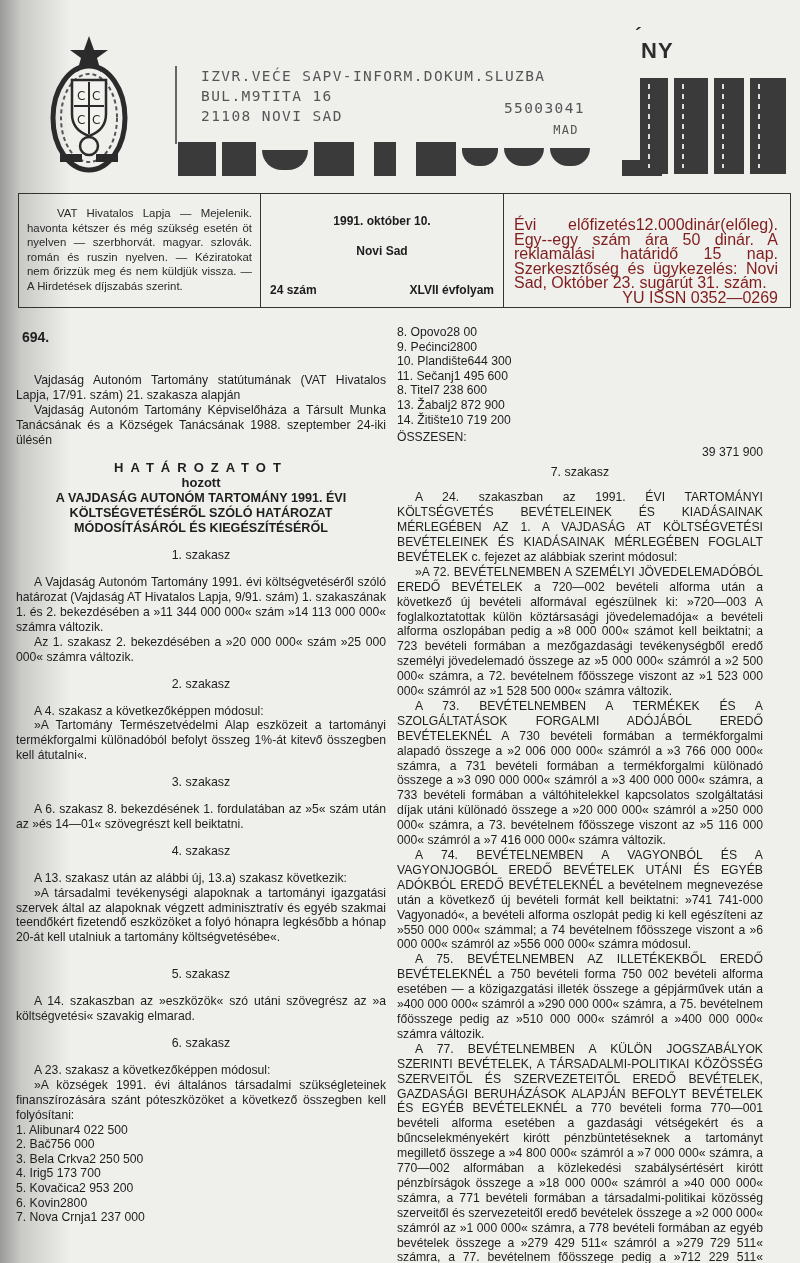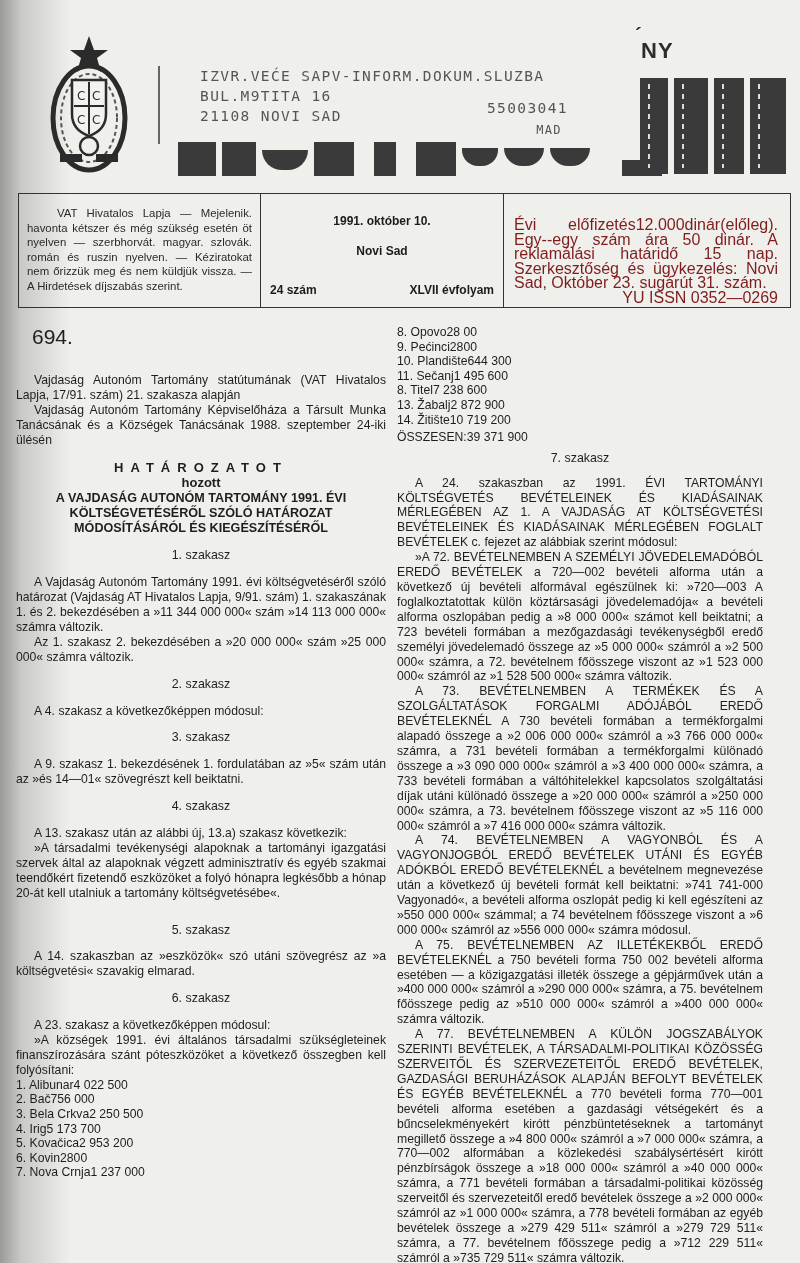--- a/index.html
+++ b/index.html
@@ -12,24 +12,24 @@
   }
   .page-shadow {
     position: absolute; left: 0; top: 0; width: 70px; height: 1263px;
     background: linear-gradient(to right, #9a9a98 0%, #c9c9c6 30%, rgba(239,239,236,0) 100%);
     pointer-events: none;
   }
   
   .masthead { position: absolute; left: 0; top: 0; width: 800px; height: 190px; }
   .emblem { position: absolute; left: 50px; top: 36px; width: 78px; height: 138px; }
   .address-block {
-    position: absolute; left: 158px; top: 66px; width: 440px; height: 78px;
+    position: absolute; left: 175px; top: 66px; width: 440px; height: 78px;
     font-family: "DejaVu Sans Mono", "Liberation Mono", monospace;
     font-size: 14.5px; letter-spacing: 1.4px; color: #555; line-height: 20px;
-    border-left: 2px solid #666; padding-left: 40px;
+    border-left: 2px solid #666; padding-left: 24px;
   }
   .address-block .line { white-space: pre; display: block; }
   .address-block .ref { position: absolute; right: 30px; top: 32px; }
   .address-block .mad { position: absolute; right: 36px; top: 54px; font-size: 12px; }
   .ny-mark {
     position: absolute; left: 641px; top: 38px; font-weight: bold; font-size: 22px;
     color: #2d2d2d; letter-spacing: 1px;
   }
   .ny-mark::before { content: "\00B4"; position: absolute; left: -6px; top: -14px; font-size: 20px; }
   .title-strip {
@@ -70,33 +70,33 @@
     flex: 1; padding: 24px 12px 6px 10px; font-size: 16px; line-height: 14.6px;
     text-align: justify; color: #7f1d1d;
   }
   .info-right .issn { text-align: right; display: block; }
   
   .col {
     position: absolute; top: 330px; font-size: 12.2px; line-height: 14.9px; color: #1e1e1e;
   }
   .col-left { left: 16px; width: 370px; }
   .col-right { left: 397px; width: 366px; top: 325px; }
-  .item-no { font-weight: normal; font-size: 21px; margin: 0 0 28px 16px; }
+  .item-no { font-weight: bold; font-size: 14px; margin: 0 0 28px 6px; }
   p.par { text-indent: 18px; text-align: justify; }
   .head-spaced {
     text-align: center; font-weight: bold; font-size: 13px; letter-spacing: 7px; margin-top: 14px;
   }
   .head-small { text-align: center; font-weight: bold; font-size: 13px; }
   .head-title { text-align: center; font-weight: bold; font-size: 12.6px; line-height: 15px; }
   .section {
     text-align: center; margin: 12px 0 12px 0; font-size: 12.4px;
   }
   .table-rows .row { display: flex; justify-content: flex-start; line-height: 14.6px; }
   .table-rows .row .v { text-align: right; }
-  .total-row { margin-top: 3px; }
+  .total-row { margin-top: 3px; flex-direction: column; }
 </style>
 </head>
 <body>
 
 <div class="page-shadow"></div>
 
 <div class="masthead">
   <div class="emblem">
     <svg width="78" height="138" viewBox="0 0 78 138">
       <polygon points="39,0 44,14 58,14 47,22 51,36 39,28 27,36 31,22 20,14 34,14" fill="#2b2b2b"></polygon>
@@ -166,23 +166,24 @@
   <div class="head-spaced">HATÁROZATOT</div>
   <div class="head-small">hozott</div>
   <div class="head-title">A VAJDASÁG AUTONÓM TARTOMÁNY 1991. ÉVI KÖLTSÉGVETÉSÉRŐL SZÓLÓ HATÁROZAT MÓDOSÍTÁSÁRÓL ÉS KIEGÉSZÍTÉSÉRŐL</div>
 
   <div class="section">1. szakasz</div>
   <p class="par">A Vajdaság Autonóm Tartomány 1991. évi költségvetéséről szóló határozat (Vajdaság AT Hivatalos Lapja, 9/91. szám) 1. szakaszának 1. és 2. bekezdésében a »11 344 000 000« szám »14 113 000 000« számra változik.</p>
   <p class="par">Az 1. szakasz 2. bekezdésében a »20 000 000« szám »25 000 000« számra változik.</p>
 
   <div class="section">2. szakasz</div>
   <p class="par">A 4. szakasz a következőképpen módosul:</p>
+  <p class="par">»A Tartomány Természetvédelmi Alap eszközeit a tartományi termékforgalmi különadóból befolyt összeg 1%-át kitevő összegben kell átutalni«.</p>
 
   <div class="section">3. szakasz</div>
-  <p class="par">A 9. szakasz 1. bekezdésének 1. fordulatában az »5« szám után az »és 14—01« szövegrészt kell beiktatni.</p>
+  <p class="par">A 6. szakasz 8. bekezdésének 1. fordulatában az »5« szám után az »és 14—01« szövegrészt kell beiktatni.</p>
 
   <div class="section">4. szakasz</div>
   <p class="par">A 13. szakasz után az alábbi új, 13.a) szakasz következik:</p>
   <p class="par">»A társadalmi tevékenységi alapoknak a tartományi igazgatási szervek által az alapoknak végzett adminisztratív és egyéb szakmai teendőkért fizetendő eszközöket a folyó hónapra legkésőbb a hónap 20-át kell utalniuk a tartomány költségvetésébe«.</p>
 
   <div class="section" style="margin-top:22px">5. szakasz</div>
   <p class="par">A 14. szakaszban az »eszközök« szó utáni szövegrész az »a költségvetési« szavakig elmarad.</p>
 
   <div class="section">6. szakasz</div>
   <p class="par">A 23. szakasz a következőképpen módosul:</p>

